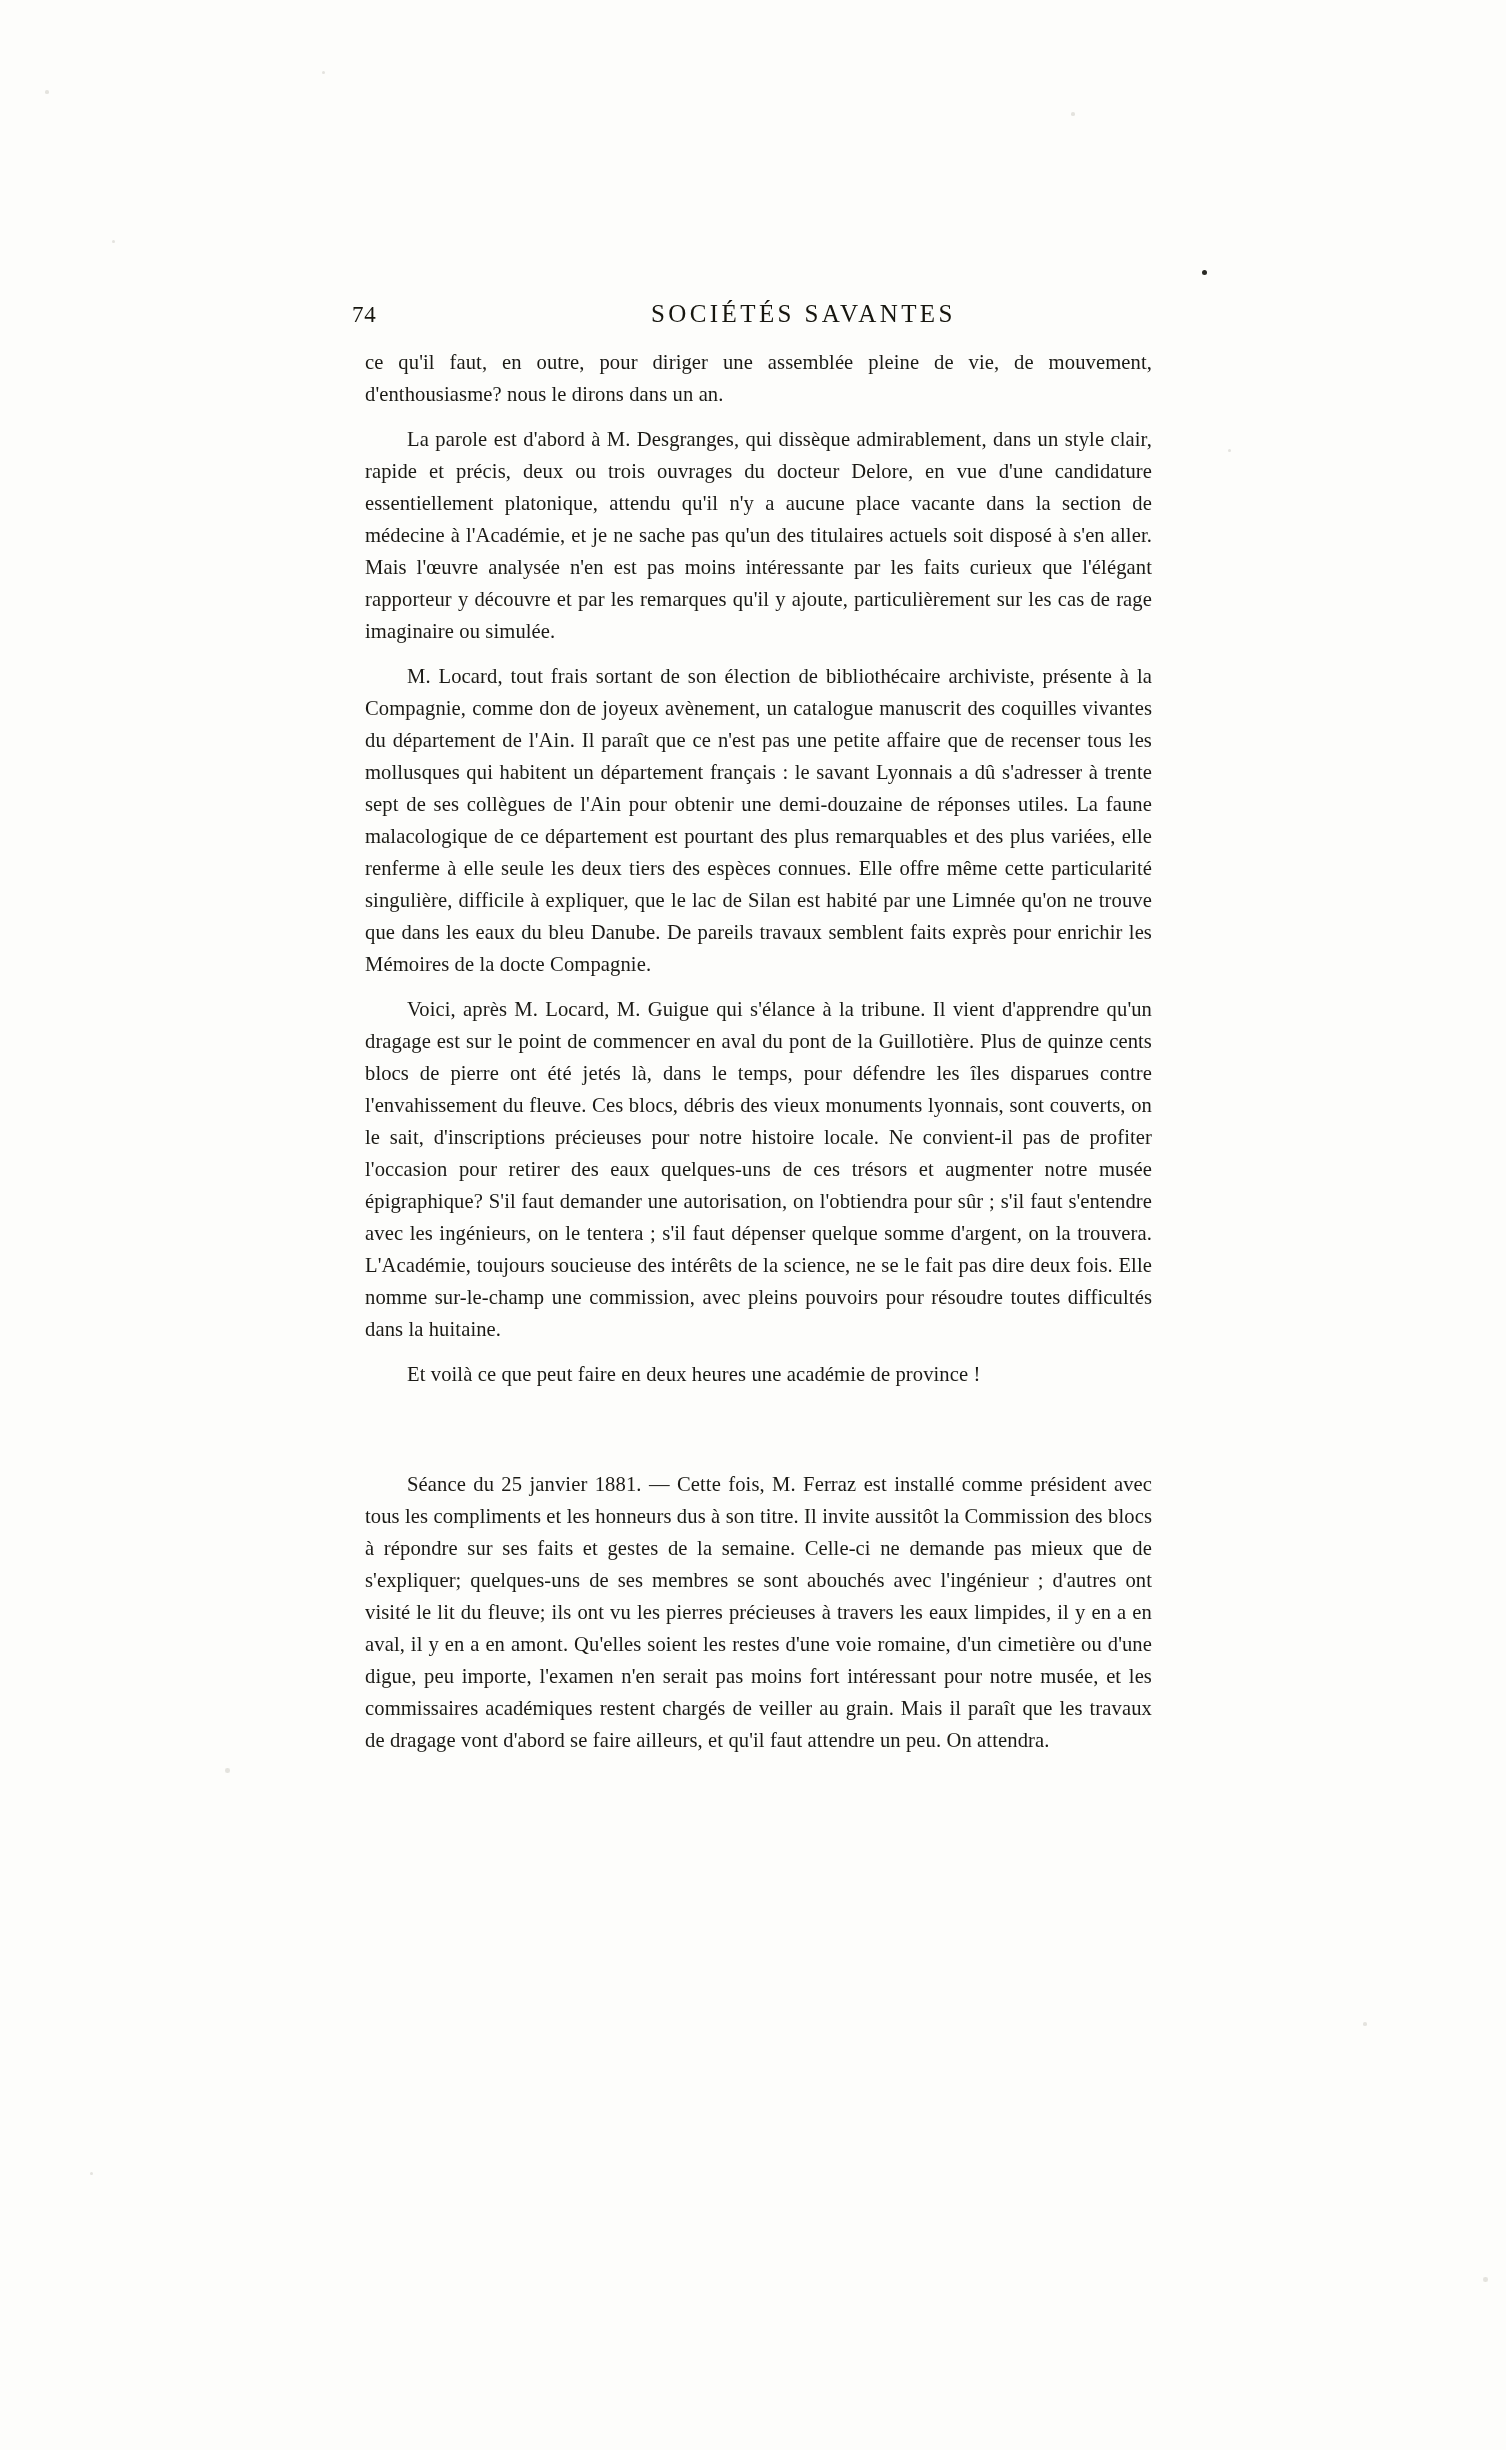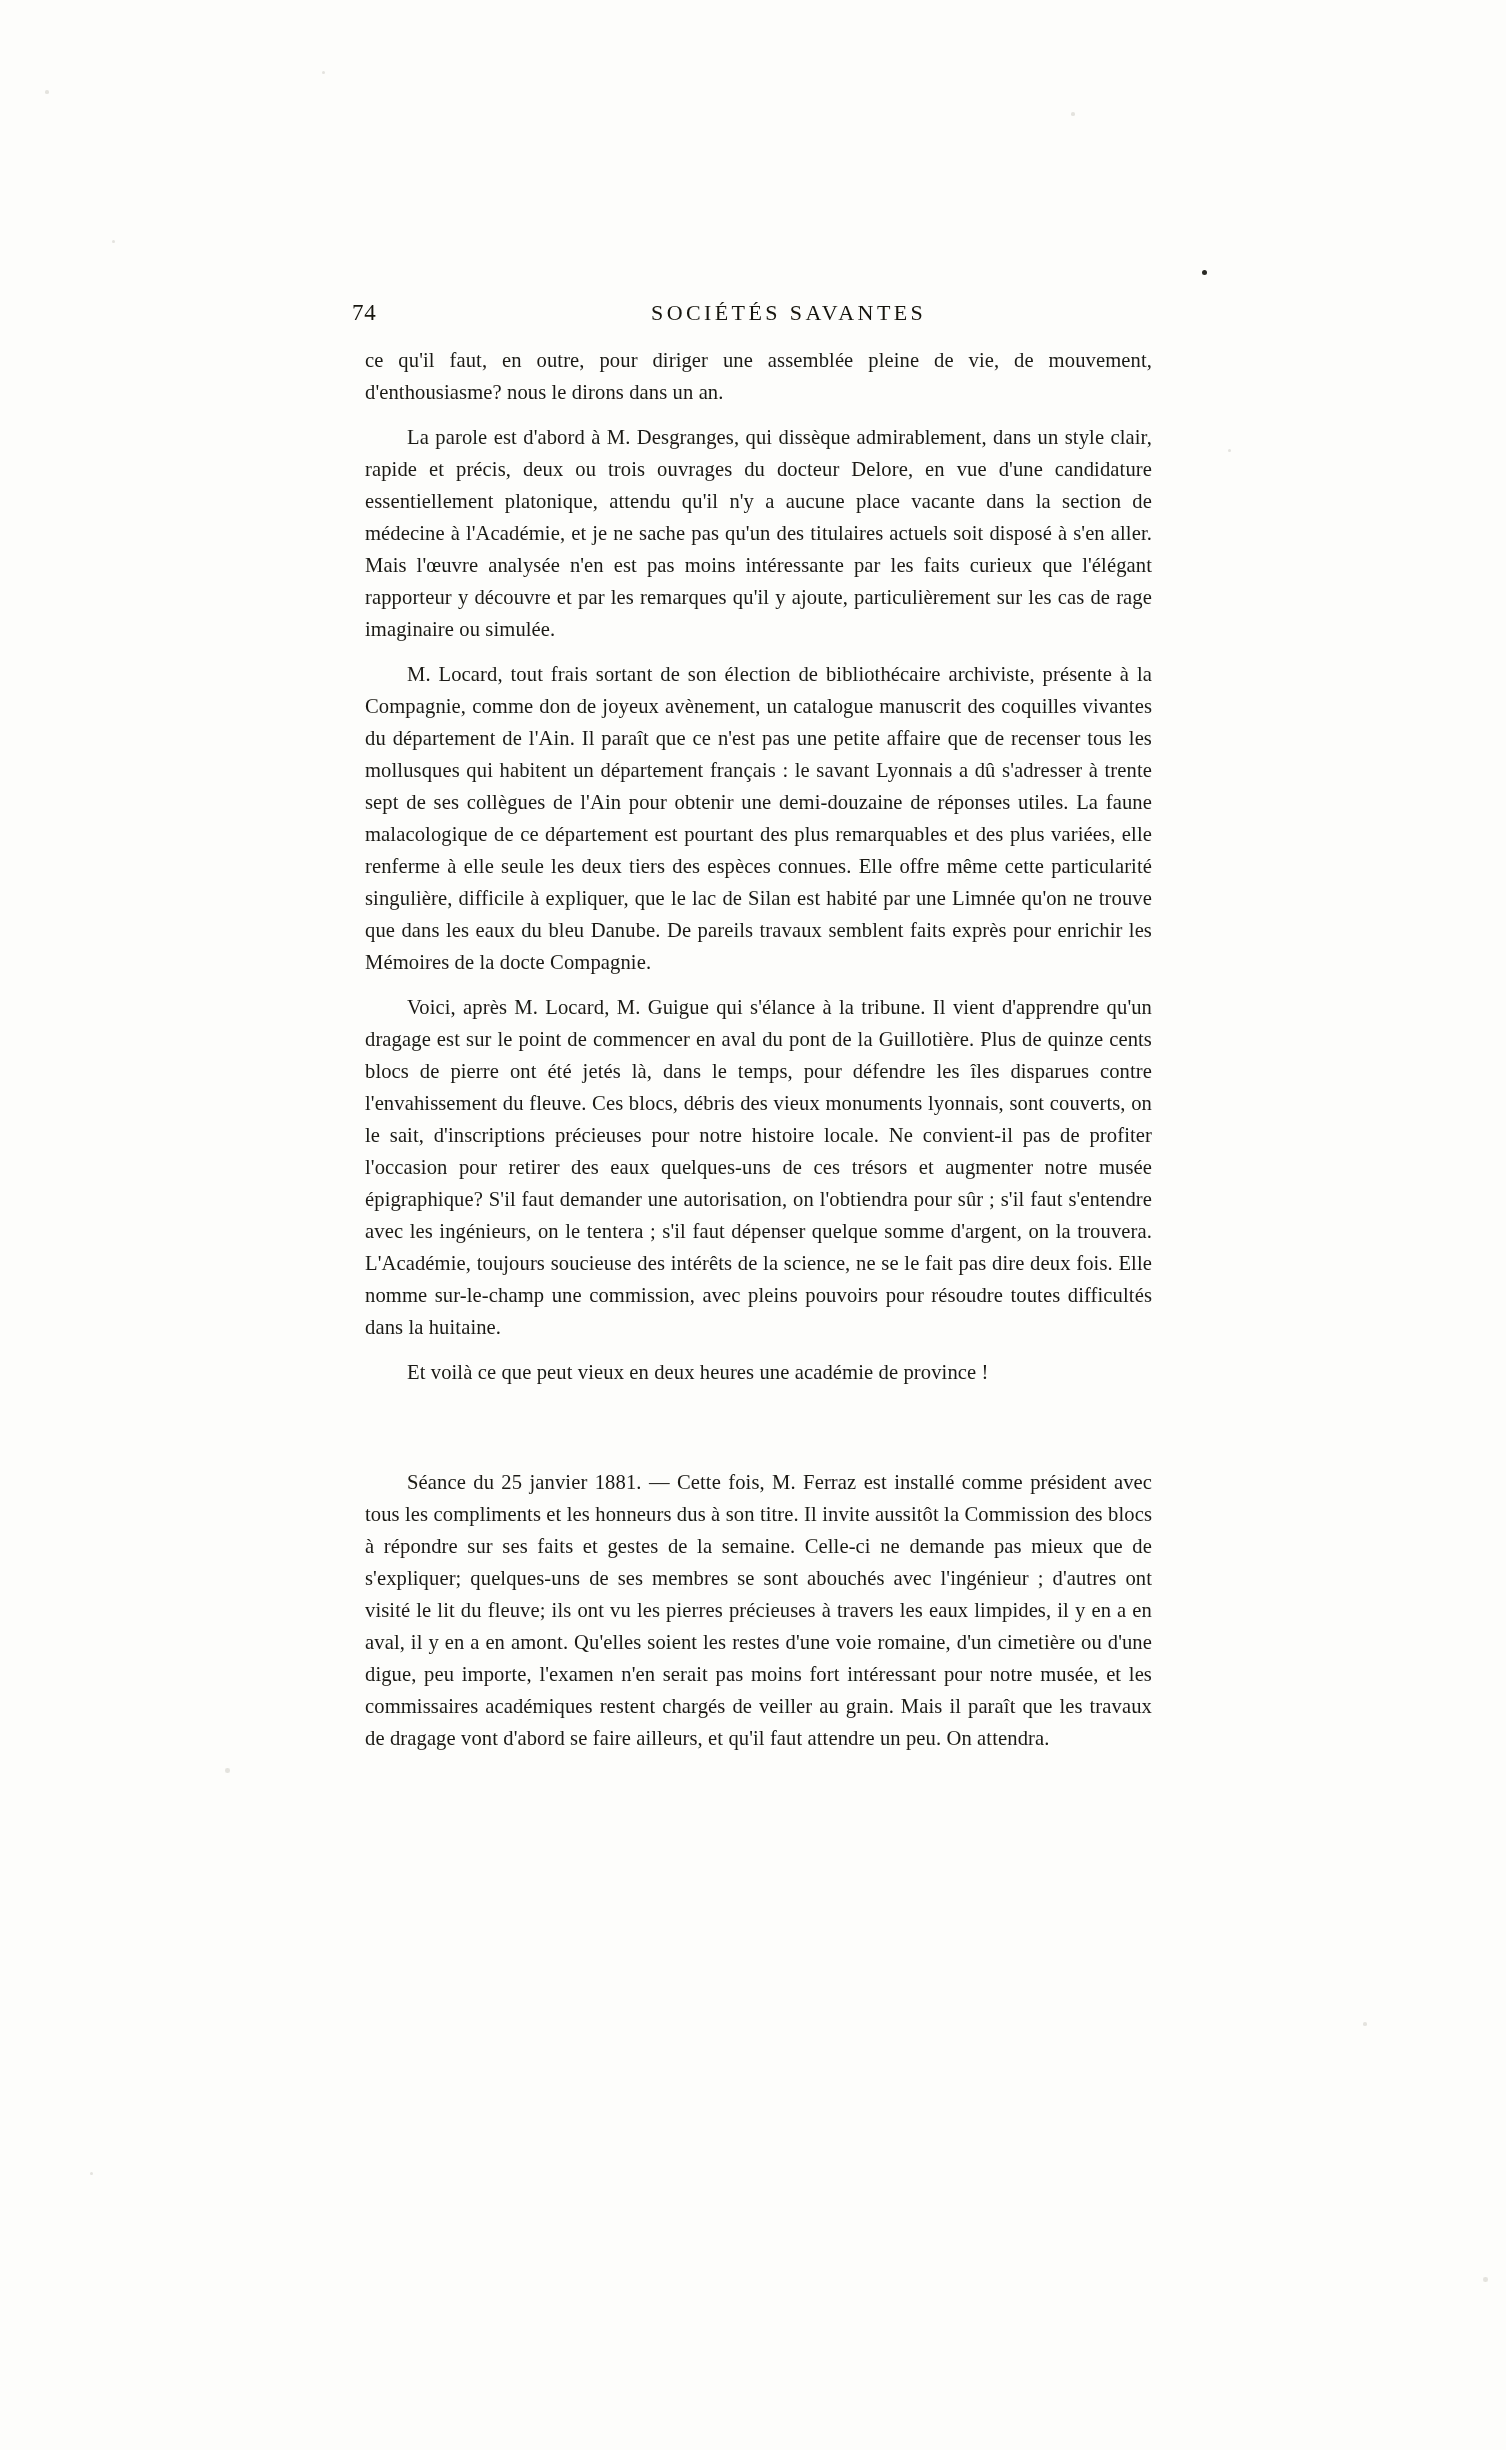--- a/index.html
+++ b/index.html
@@ -41,21 +41,21 @@
     margin-bottom: 18px;
   }
   .folio {
     font-size: 23px;
     letter-spacing: 0.7px;
     color: #17160f;
     width: 82px;
     flex: 0 0 82px;
   }
   .running-title {
-    font-size: 22px;
+    font-size: 25px;
     letter-spacing: 3.4px;
     color: #17160f;
     flex: 1 1 auto;
     text-align: left;
     padding-left: 217px;
     white-space: nowrap;
   }
   p.body {
     margin: 13px;
     font-size: 20.6px;
@@ -99,21 +99,21 @@
 
     <div class="header-row">
       <div class="folio">74</div>
       <div class="running-title">SOCIÉTÉS SAVANTES</div>
     </div>
 
     <p class="body">ce qu'il faut, en outre, pour diriger une assemblée pleine de vie, de mouvement, d'enthousiasme? nous le dirons dans un an.</p>
     <p class="body indent">La parole est d'abord à M. Desgranges, qui dissèque admirablement, dans un style clair, rapide et précis, deux ou trois ouvrages du docteur Delore, en vue d'une candidature essentiellement platonique, attendu qu'il n'y a aucune place vacante dans la section de médecine à l'Académie, et je ne sache pas qu'un des titulaires actuels soit disposé à s'en aller. Mais l'œuvre analysée n'en est pas moins intéressante par les faits curieux que l'élégant rapporteur y découvre et par les remarques qu'il y ajoute, particulièrement sur les cas de rage imaginaire ou simulée.</p>
     <p class="body indent">M. Locard, tout frais sortant de son élection de bibliothécaire archiviste, présente à la Compagnie, comme don de joyeux avènement, un catalogue manuscrit des coquilles vivantes du département de l'Ain. Il paraît que ce n'est pas une petite affaire que de recenser tous les mollusques qui habitent un département français : le savant Lyonnais a dû s'adresser à trente sept de ses collègues de l'Ain pour obtenir une demi-douzaine de réponses utiles. La faune malacologique de ce département est pourtant des plus remarquables et des plus variées, elle renferme à elle seule les deux tiers des espèces connues. Elle offre même cette particularité singulière, difficile à expliquer, que le lac de Silan est habité par une Limnée qu'on ne trouve que dans les eaux du bleu Danube. De pareils travaux semblent faits exprès pour enrichir les Mémoires de la docte Compagnie.</p>
     <p class="body indent">Voici, après M. Locard, M. Guigue qui s'élance à la tribune. Il vient d'apprendre qu'un dragage est sur le point de commencer en aval du pont de la Guillotière. Plus de quinze cents blocs de pierre ont été jetés là, dans le temps, pour défendre les îles disparues contre l'envahissement du fleuve. Ces blocs, débris des vieux monuments lyonnais, sont couverts, on le sait, d'inscriptions précieuses pour notre histoire locale. Ne convient-il pas de profiter l'occasion pour retirer des eaux quelques-uns de ces trésors et augmenter notre musée épigraphique? S'il faut demander une autorisation, on l'obtiendra pour sûr ; s'il faut s'entendre avec les ingénieurs, on le tentera ; s'il faut dépenser quelque somme d'argent, on la trouvera. L'Académie, toujours soucieuse des intérêts de la science, ne se le fait pas dire deux fois. Elle nomme sur-le-champ une commission, avec pleins pouvoirs pour résoudre toutes difficultés dans la huitaine.</p>
-    <p class="body indent">Et voilà ce que peut vieux en deux heures une académie de province !</p>
+    <p class="body indent">Et voilà ce que peut faire en deux heures une académie de province !</p>
 
     <div class="sec-break"></div>
 
     <p class="body indent"><span class="it">Séance du 25 janvier</span> <span>1881.</span> <span>—</span> <span>Cette fois, M. Ferraz est installé comme président avec tous les compliments et les honneurs dus à son titre. Il invite aussitôt la Commission</span> <span class="it">des blocs</span> <span>à répondre sur ses faits et gestes de la semaine. Celle-ci ne demande pas mieux que de s'expliquer; quelques-uns de ses membres se sont abouchés avec l'ingénieur ; d'autres ont visité le lit du fleuve; ils ont vu les pierres précieuses à travers les eaux limpides, il y en a en aval, il y en a en amont. Qu'elles soient les restes d'une voie romaine, d'un cimetière ou d'une digue, peu importe, l'examen n'en serait pas moins fort intéressant pour notre musée, et les commissaires académiques restent chargés de veiller au grain. Mais il paraît que les travaux de dragage vont d'abord se faire ailleurs, et qu'il faut attendre un peu. On attendra.</span></p>
 
     <div class="trailing-dot" style="left:850px;top:-30px;"></div>
   </div>
 </div>
 
 

